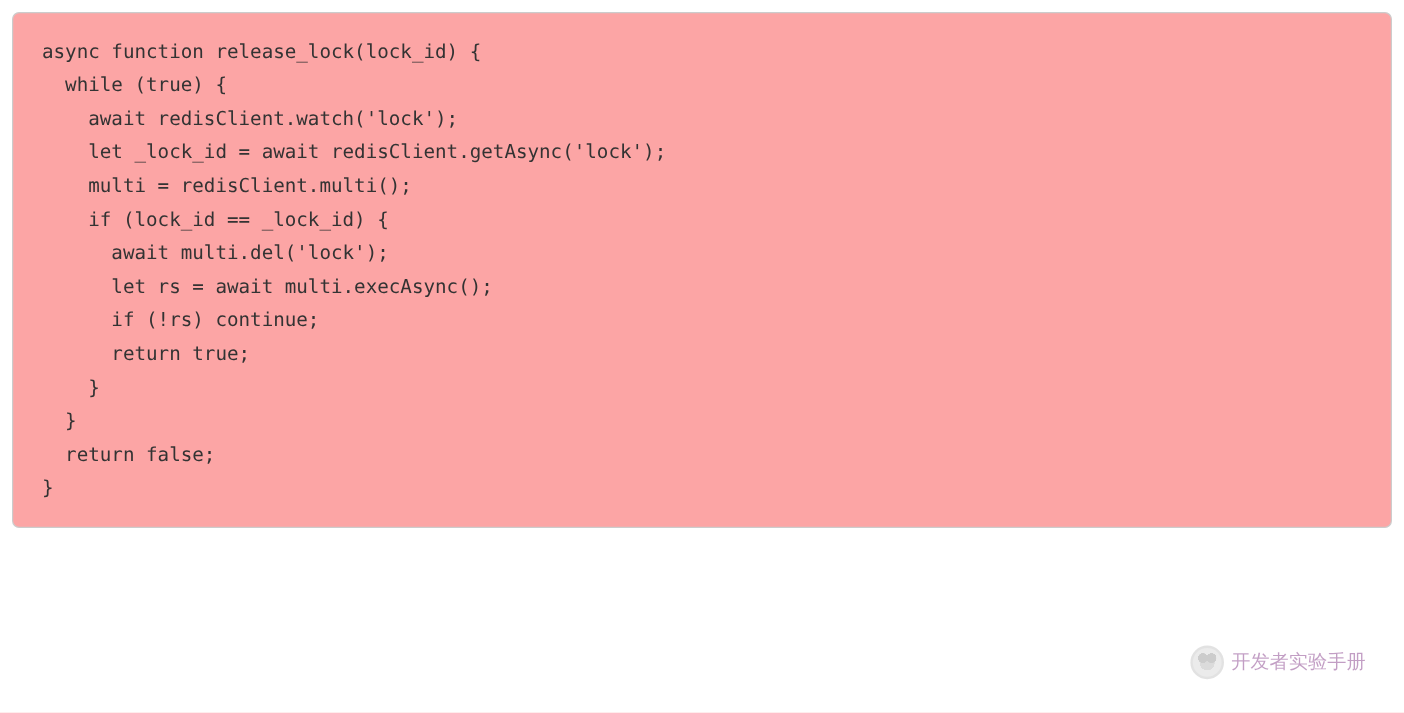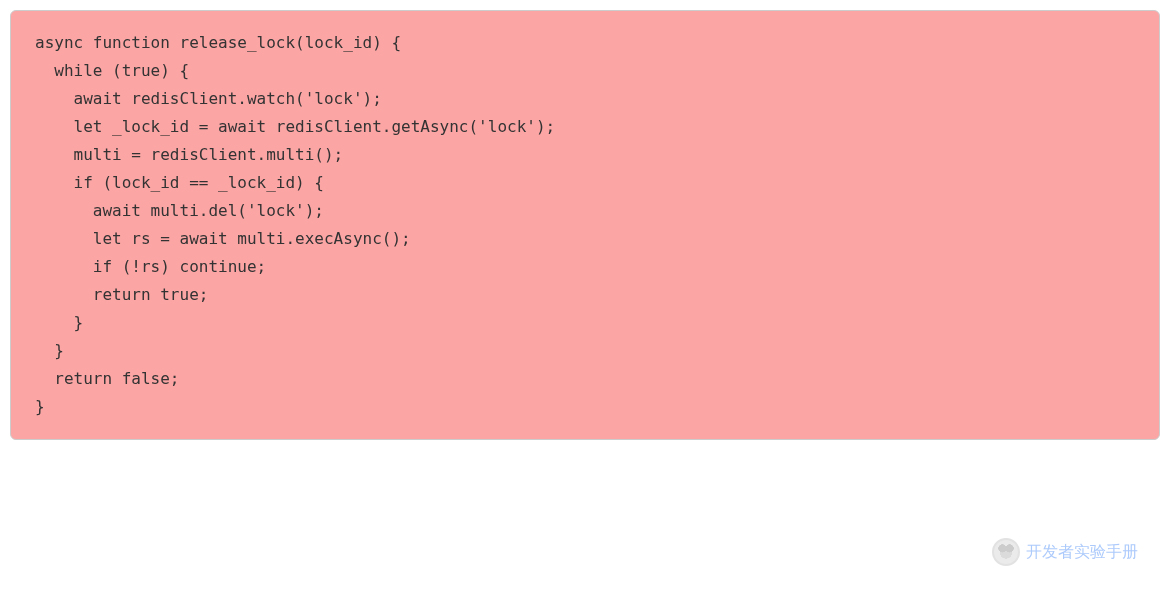--- a/index.html
+++ b/index.html
@@ -44,21 +44,21 @@
       border-radius: 50%;
       background: radial-gradient(circle at 35% 35%, #888 18%, transparent 19%),
                   radial-gradient(circle at 65% 35%, #888 18%, transparent 19%),
                   radial-gradient(circle at 50% 52%, #aaa 35%, transparent 36%);
       background-color: #d0d0d0;
       border: 2px solid #bbb;
     }
     .watermark-text {
       font-family: "Microsoft YaHei", "PingFang SC", sans-serif;
       font-size: 16px;
-      color: #3b82f6;
+      color: #701a75;
       text-align: center;
     }
   </style>
 </head>
 <body>
 
 <pre class="code-block"><span class="code-line">async function release_lock(lock_id) {</span><span class="code-line">  while (true) {</span><span class="code-line">    await redisClient.watch('lock');</span><span class="code-line">    let _lock_id = await redisClient.getAsync('lock');</span><span class="code-line">    multi = redisClient.multi();</span><span class="code-line">    if (lock_id == _lock_id) {</span><span class="code-line">      await multi.del('lock');</span><span class="code-line">      let rs = await multi.execAsync();</span><span class="code-line">      if (!rs) continue;</span><span class="code-line">      return true;</span><span class="code-line">    }</span><span class="code-line">  }</span><span class="code-line">  return false;</span><span class="code-line">}</span></pre>
 
 <div class="watermark">
   <span class="watermark-icon"></span>

